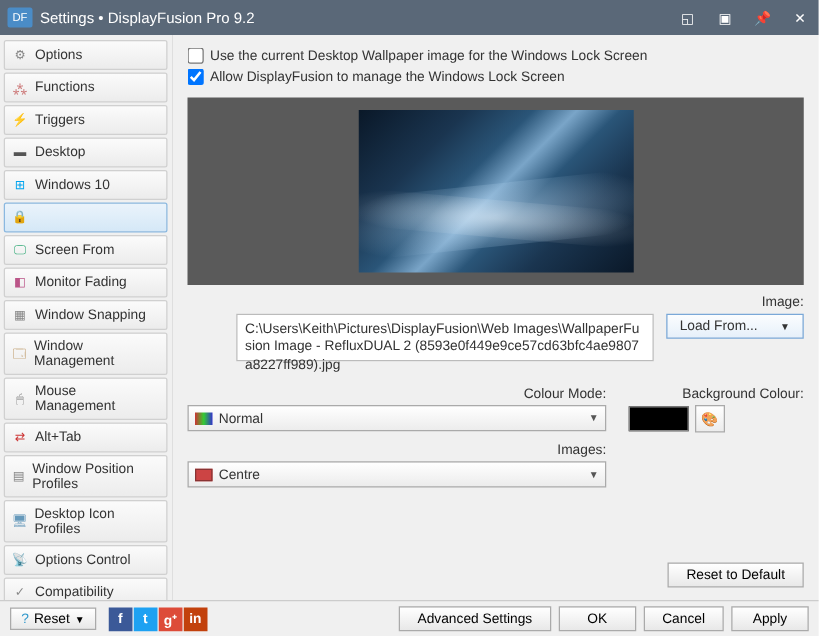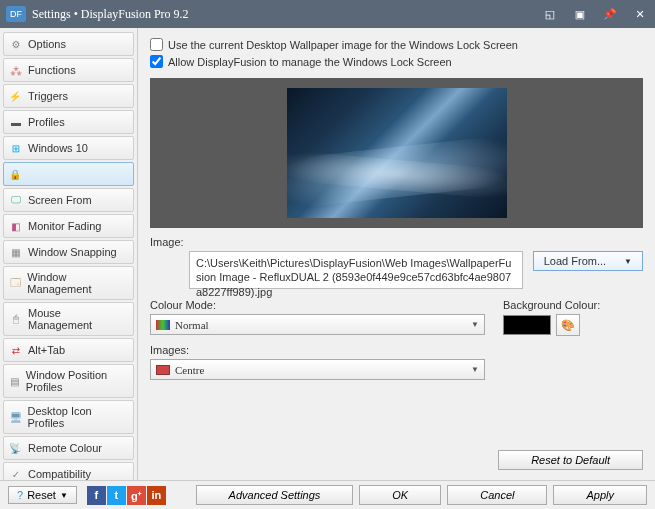--- a/index.html
+++ b/index.html
@@ -1,58 +1,58 @@
 <!DOCTYPE html>
 <html><head>
 <meta charset="utf-8">
 <style>
 * { box-sizing: border-box; margin: 0; padding: 0; font-family: "Segoe UI", Tahoma, sans-serif; }
 body { background: #fff; width: 655px; height: 509px; overflow: hidden; }
 .titlebar { background: #5a6878; height: 28px; display: flex; align-items: center; color: #fff; font-size: 12px; padding-left: 6px; }
 .titlebar .appicon { width: 20px; height: 16px; background: #4a8cc7; border-radius: 2px; margin-right: 6px; display: flex; align-items: center; justify-content: center; font-size: 9px; color: #fff; }
-.titlebar .title { flex: 1; font-family: Liberation Serif, serif; }
+.titlebar .title { flex: 1; }
 .titlebar .winbtns { display: flex; }
 .titlebar .winbtn { width: 30px; height: 28px; display: flex; align-items: center; justify-content: center; font-size: 11px; color: #fff; cursor: pointer; }
 
 .body { display: flex; height: 452px; background: #f0f0f0; }
 .sidebar { width: 138px; background: #f0f0f0; border-right: 1px solid #ccc; overflow-y: auto; padding: 4px 3px; }
 .sideitem { display: flex; align-items: center; padding: 4px 5px; font-size: 11px; color: #333; background: linear-gradient(#fbfbfb,#ececec); border: 1px solid #d0d0d0; border-radius: 2px; margin-bottom: 2px; cursor: pointer; }
 .sideitem.selected { background: linear-gradient(#eaf3fb,#d5e8f7); border-color: #8ab8e0; }
 .sideitem .sicon { width: 14px; height: 14px; margin-right: 5px; display: flex; align-items: center; justify-content: center; font-size: 10px; }
 
 .content { flex: 1; padding: 10px 12px; font-size: 11px; color: #333; display: flex; flex-direction: column; overflow: hidden; }
 .checkrow { display: flex; align-items: center; margin-bottom: 4px; }
 .checkrow input { margin-right: 5px; }
 
 .previewbox { background: #5a5a5a; height: 150px; margin: 6px 0 8px 0; display: flex; align-items: center; justify-content: center; }
 .previewimg { width: 220px; height: 130px; background: linear-gradient(135deg,#0a1828 0%,#1a3550 25%,#2a5578 40%,#7aa5c8 50%,#2a5578 60%,#1a3550 75%,#0a1828 100%); position: relative; overflow: hidden; }
 .previewimg::before { content:""; position:absolute; left:-20%; top:45%; width:140%; height:50px; background: radial-gradient(ellipse 60% 100% at 50% 50%, rgba(200,230,255,0.55), rgba(200,230,255,0) 70%); transform: rotate(-6deg); }
 .previewimg::after { content:""; position:absolute; left:-20%; top:55%; width:140%; height:30px; background: radial-gradient(ellipse 60% 100% at 50% 50%, rgba(255,255,255,0.35), rgba(255,255,255,0) 70%); transform: rotate(5deg); }
 
-.label { margin-bottom: 3px; }
-.imgrow { display: flex; gap: 10px; align-items: flex-start; margin-bottom: 10px; padding-left: 39px; }
+.label { margin-bottom: 3px; text-align: right; }
+.imgrow { display: flex; gap: 10px; align-items: flex-start; margin-bottom: 20px; padding-left: 39px; }
 .pathbox { flex: 1; border: 1px solid #bbb; background: #fff; padding: 4px 6px; font-size: 11px; line-height: 1.3; height: 38px; word-break: break-all; }
 .loadbtn { border: 1px solid #7aa8d8; background: linear-gradient(#fbfdff,#e6f0fa); padding: 3px 10px; font-size: 11px; display: flex; align-items: center; gap: 18px; cursor: pointer; }
 .loadbtn .caret { font-size: 8px; }
 
 .row { display: flex; gap: 18px; margin-bottom: 8px; }
 .col { flex: 1; }
 .colnarrow { width: 140px; }
 .select { display: flex; align-items: center; border: 1px solid #aaa; background: linear-gradient(#fff,#ececec); padding: 2px 5px; height: 21px; font-size: 11px; cursor: pointer; }
 .select .selicon { width: 14px; height: 10px; margin-right: 5px; display:inline-block; }
-.select .seltext { flex:1;font-family:Liberation Serif, serif; }
+.select .seltext { flex:1; }
 .select .caret { font-size: 8px; color: #555; }
 
 .bgcolor { display: flex; align-items: center; gap: 5px; }
 .colorswatch { width: 48px; height: 20px; background: #000; border: 1px solid #888; }
 .pickbtn { width: 24px; height: 22px; border: 1px solid #aaa; background: linear-gradient(#fff,#ececec); display: flex; align-items:center; justify-content:center; cursor:pointer; }
 
 .spacer { flex: 1; }
 .resetrow { display: flex; justify-content: flex-end; }
-.btn { border: 1px solid #aaa; background: linear-gradient(#fff,#e8e8e8); padding: 3px 32px; font-size: 11px; cursor: pointer; font-style: italic; }
+.btn { border: 1px solid #aaa; background: linear-gradient(#fff,#e8e8e8); padding: 3px 14px; font-size: 11px; cursor: pointer; }
 
 .footer { height: 29px; border-top: 1px solid #ccc; background: #f0f0f0; display: flex; align-items: center; padding: 0 8px; gap: 6px; }
 .helpbtn { display:flex; align-items:center; border:1px solid #aaa; background:linear-gradient(#fff,#e8e8e8); padding: 2px 8px; font-size:11px; gap:4px; cursor:pointer; }
 .socials { display:flex; gap:1px; margin-left:4px; }
 .social { width:19px; height:19px; display:flex; align-items:center; justify-content:center; color:#fff; font-size:11px; font-weight:bold; cursor:pointer; }
 .fb{background:#3b5998;} .tw{background:#1da1f2;} .gp{background:#dd4b39;} .li{background:#c2410c;}
 .footer .spacer { flex:1; }
 .footer .btn { min-width: 62px; text-align:center; }
 
 
@@ -86,21 +86,21 @@
       <div class="sideitem">
         <span class="sicon ic-fn">⁂</span>
         <span>Functions</span>
       </div>
       <div class="sideitem">
         <span class="sicon ic-trig">⚡</span>
         <span>Triggers</span>
       </div>
       <div class="sideitem">
         <span class="sicon ic-task">▬</span>
-        <span>Profiles</span>
+        <span>Desktop</span>
       </div>
       <div class="sideitem">
         <span class="sicon ic-win">⊞</span>
         <span>Windows 10</span>
       </div>
       <div class="sideitem selected">
         <span class="sicon ic-lock">🔒</span>
       </div>
       <div class="sideitem">
         <span class="sicon ic-ss">🖵</span>
@@ -129,21 +129,21 @@
       <div class="sideitem">
         <span class="sicon ic-pos">▤</span>
         <span>Window Position Profiles</span>
       </div>
       <div class="sideitem">
         <span class="sicon ic-desk">🖥</span>
         <span>Desktop Icon Profiles</span>
       </div>
       <div class="sideitem">
         <span class="sicon ic-rc">📡</span>
-        <span>Remote Colour</span>
+        <span>Options Control</span>
       </div>
       <div class="sideitem">
         <span class="sicon ic-compat">✓</span>
         <span>Compatibility</span>
       </div>
     </div>
 
   <div class="content">
     <label class="checkrow">
       <input type="checkbox" style="">

